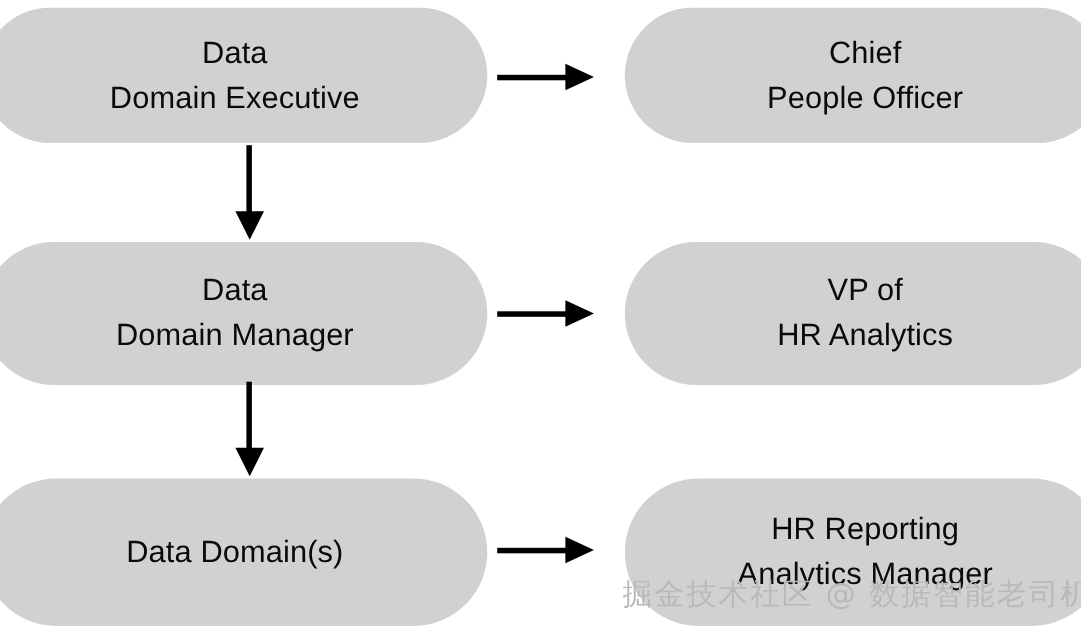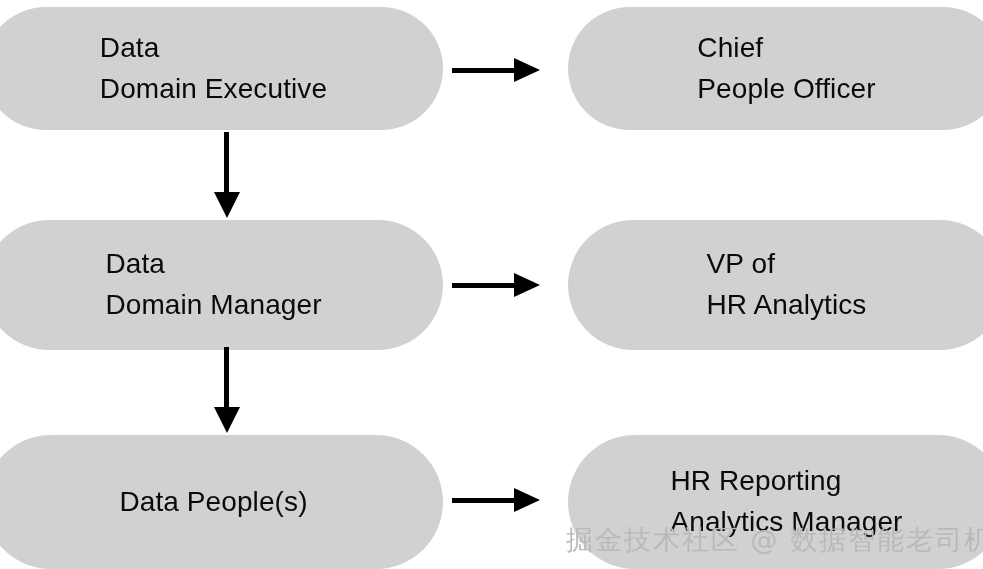--- a/index.html
+++ b/index.html
@@ -27,20 +27,21 @@
     align-items: center;
     justify-content: center;
     box-sizing: border-box;
   }
   .node-label {
     font-family: "Liberation Sans", sans-serif;
     font-size: 28px;
     font-weight: 400;
     line-height: 1.46;
     color: #0a0a0a;
+    text-align: center;
     letter-spacing: 0.1px;
     white-space: pre-line;
     padding: 0 14px;
   }
 
   
   .col-left  { left: -16px; width: 459px; }
   .col-right { left: 568px; width: 437px; }
 
   .row1 { top: 7px;   height: 123px; }
@@ -154,21 +155,21 @@
     <div class="shaft"></div>
     <div class="head"></div>
   </div>
 
   <div class="v-arrow c2">
     <div class="shaft"></div>
     <div class="head"></div>
   </div>
 
   <div class="node col-left row3">
-    <span class="node-label">Data People(s)</span>
+    <span class="node-label">Data Domain(s)</span>
   </div>
 
   <div class="node col-right row3">
     <span class="node-label">HR Reporting
 Analytics Manager</span>
   </div>
 
   <div class="h-arrow r3">
     <div class="shaft"></div>
     <div class="head"></div>

